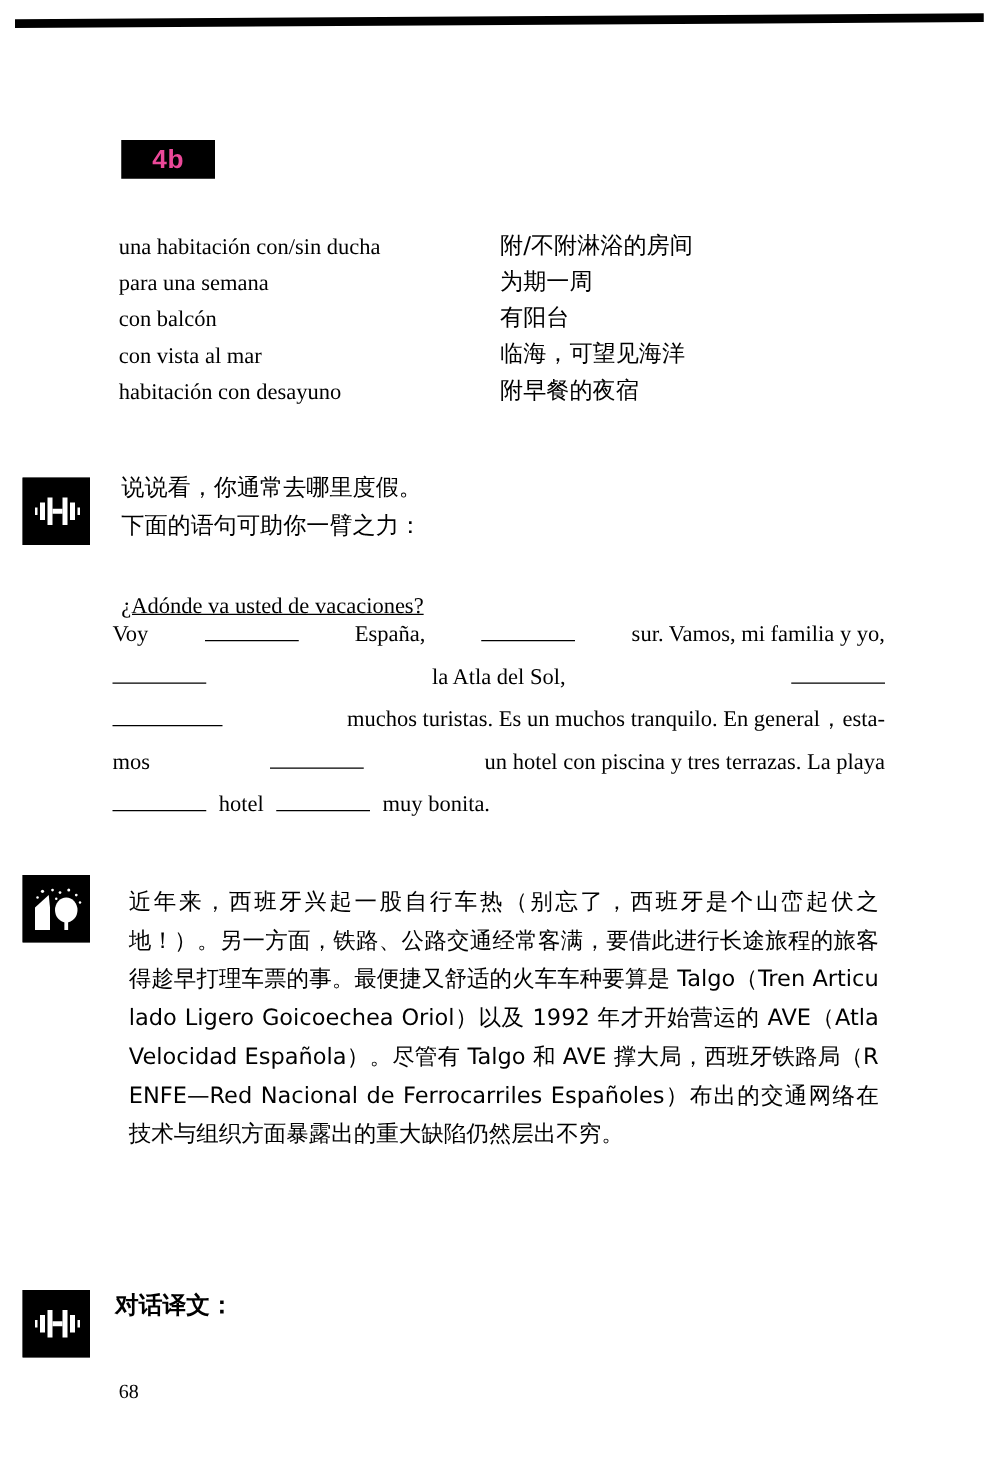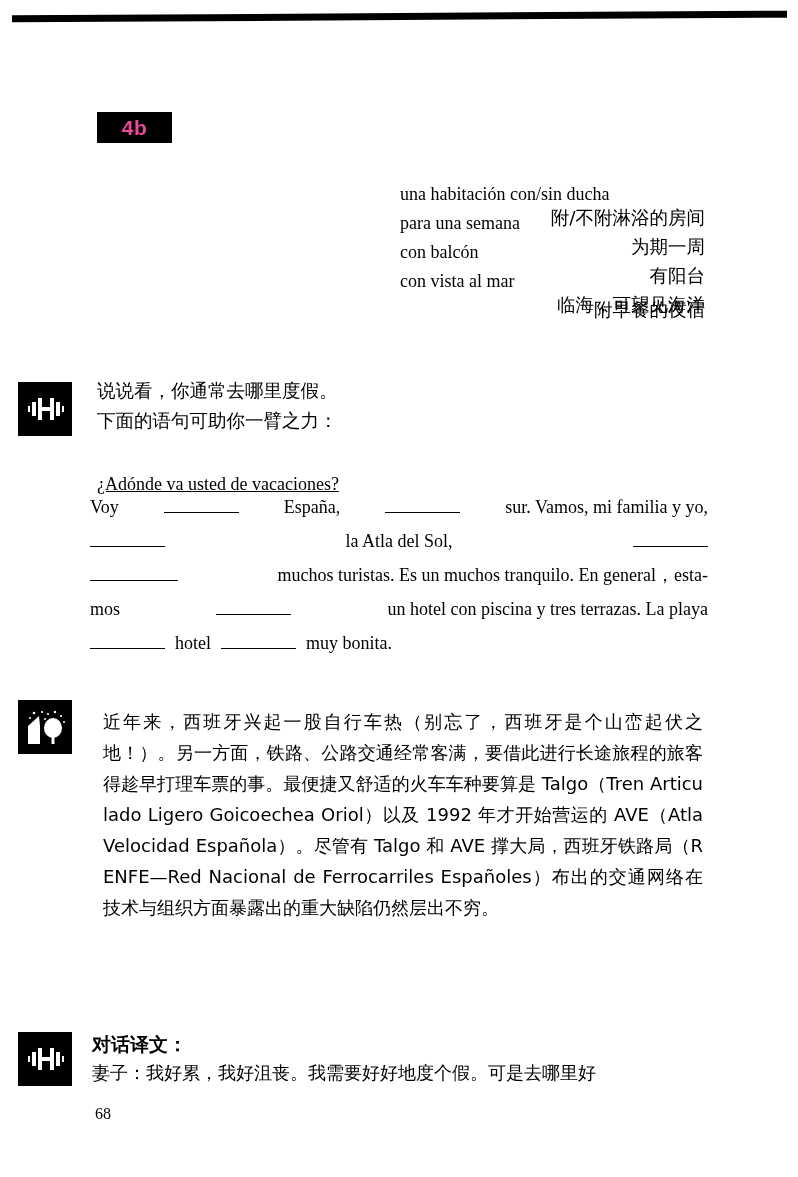--- a/index.html
+++ b/index.html
@@ -34,22 +34,21 @@
     letter-spacing:0.5px;
   }
 
   
   .vocab{
     position:absolute;left:95px;top:182px;width:610px;
   }
   .vocab-row{
     display:flex;
     height:29px;
-    align-items:flex-end;
-    flex-direction:column;
+    align-items:center;
   }
   .vocab-es{
     width:305px;
     font-family:"Liberation Serif", serif;
     font-size:18px;
     line-height:24px;
     white-space:nowrap;
   }
   .vocab-zh{
     font-family:"DejaVu Sans", sans-serif;
@@ -168,20 +167,21 @@
     </div>
     <div class="vocab-row">
       <div class="vocab-es">con balcón</div>
       <div class="vocab-zh">有阳台</div>
     </div>
     <div class="vocab-row">
       <div class="vocab-es">con vista al mar</div>
       <div class="vocab-zh">临海，可望见海洋</div>
     </div>
     <div class="vocab-row">
+      <div class="vocab-es">habitación con desayuno</div>
       <div class="vocab-zh">附早餐的夜宿</div>
     </div>
   </div>
 
   <div class="icon-badge" style="left:18px;top:382px;">
     <svg viewBox="0 0 54 54" xmlns="http://www.w3.org/2000/svg">
       <rect x="0" y="0" width="54" height="54" fill="#000"></rect>
       <rect x="14" y="20" width="4" height="14" fill="#fff"></rect>
       <rect x="20" y="16" width="4" height="22" fill="#fff"></rect>
       <rect x="24" y="25" width="8" height="4" fill="#fff"></rect>
@@ -261,18 +261,17 @@
       <rect x="24" y="25" width="8" height="4" fill="#fff"></rect>
       <rect x="32" y="16" width="4" height="22" fill="#fff"></rect>
       <rect x="38" y="20" width="4" height="14" fill="#fff"></rect>
       <rect x="10" y="24" width="2" height="6" fill="#fff"></rect>
       <rect x="44" y="24" width="2" height="6" fill="#fff"></rect>
     </svg>
   </div>
 
   <div class="dialogue">
     <div class="dlg-title">对话译文：</div>
-    <div class="dlg-line">妻子：我好累，我好沮丧。我需要好好地度个假。可是去哪里好</div>
   </div>
 
   <div class="page-number">68</div>
 
 </div>
 
 </body></html>

